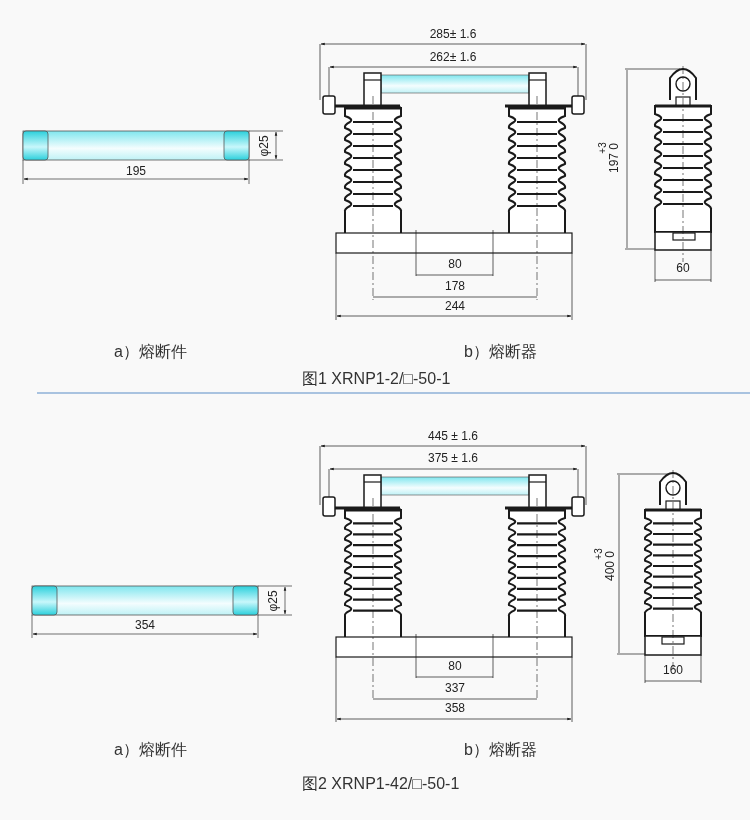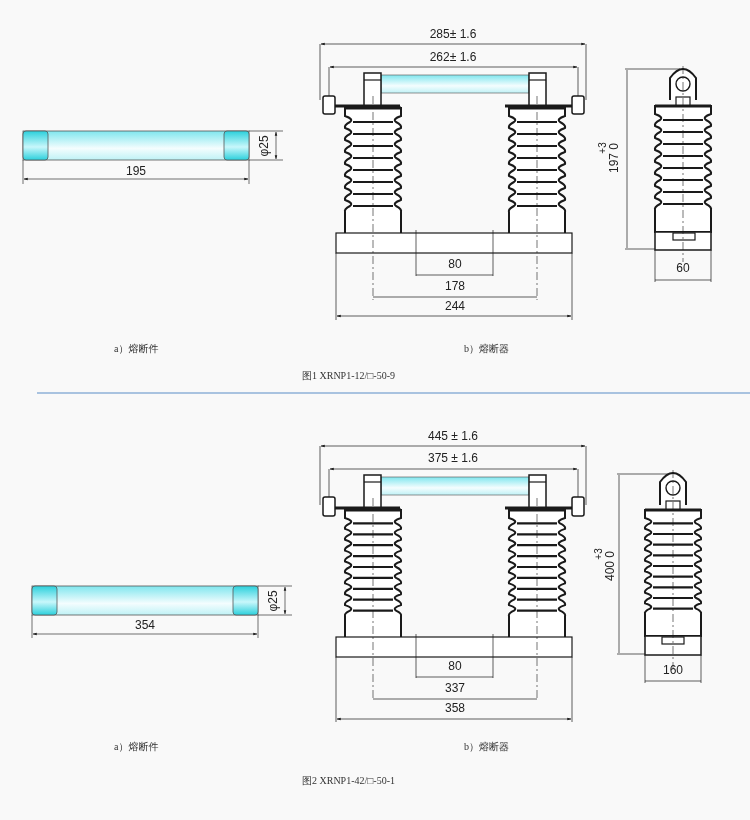--- a/index.html
+++ b/index.html
@@ -1,20 +1,20 @@
 <!DOCTYPE html>
 <html><head>
 <meta charset="utf-8">
 <style>
   html, body { margin: 0; padding: 0; }
   body { width: 750px; height: 820px; background: #f9f9f9; position: relative; overflow: hidden;
          font-family: "Liberation Sans", "DejaVu Sans", sans-serif; color: #222; }
   svg { position: absolute; left: 0; top: 0; }
   .dim { font-family: "Liberation Sans", sans-serif; font-size: 12px; fill: #222; }
-  .cap { position: absolute; font-size: 10px; color: #333; white-space: nowrap; font-family: Liberation Serif, serif; }
+  .cap { position: absolute; font-size: 16px; color: #333; white-space: nowrap; font-family: Liberation Sans, sans-serif; }
   .sep { position: absolute; left: 37px; right: 0; top: 392px; height: 2px; background: #a9c3e0; }
 </style>
 </head>
 <body>
 
 <svg width="750" height="820" viewBox="0 0 750 820">
   <defs>
     <linearGradient id="capGrad" x1="0" y1="0" x2="0" y2="1">
       <stop offset="0" stop-color="#2bd0dc"></stop>
       <stop offset="0.55" stop-color="#c8f7fb"></stop>
@@ -248,19 +248,19 @@
       <line x1="645" y1="681" x2="701" y2="681" stroke-width="0.7"></line>
     </g>
     <text class="dim" transform="translate(614,566) rotate(-90)" text-anchor="middle">400 0</text>
     <text class="dim" transform="translate(602,554) rotate(-90)" text-anchor="middle" style="font-size:10px">+3</text>
     <text class="dim" x="673" y="674" text-anchor="middle">160</text>
   </g>
 </svg>
 
 <div class="cap" style="left:114px; top:342px;">a）熔断件</div>
 <div class="cap" style="left:464px; top:342px;">b）熔断器</div>
-<div class="cap" style="left:302px; top:369px;">图1 XRNP1-12/□-50-9</div>
+<div class="cap" style="left:302px; top:369px;">图1 XRNP1-2/□-50-1</div>
 
 <div class="sep"></div>
 
 <div class="cap" style="left:114px; top:740px;">a）熔断件</div>
 <div class="cap" style="left:464px; top:740px;">b）熔断器</div>
 <div class="cap" style="left:302px; top:774px;">图2 XRNP1-42/□-50-1</div>
 
 </body></html>

